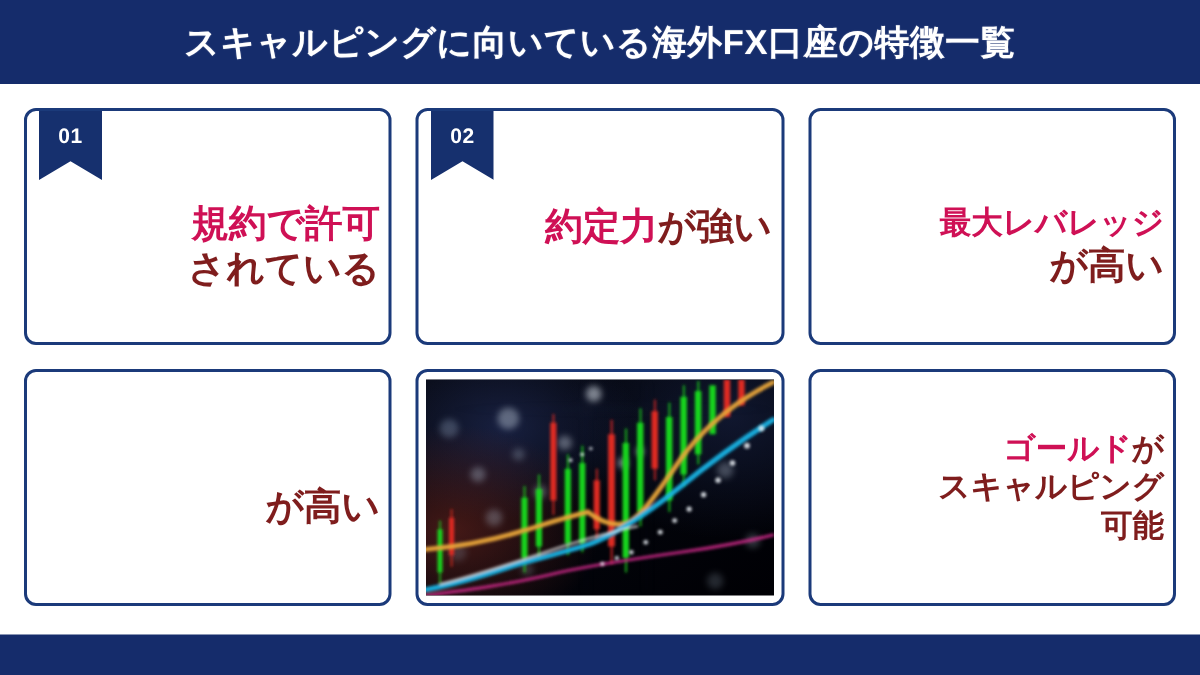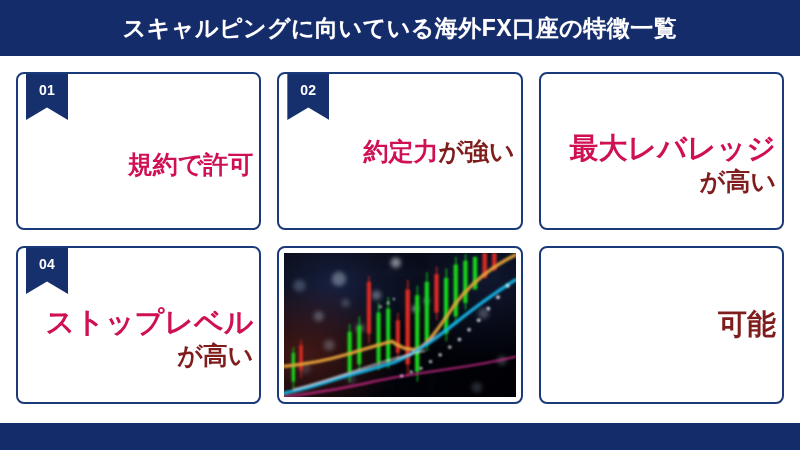--- a/index.html
+++ b/index.html
@@ -98,21 +98,21 @@
   }
   .card-text.offset-down { padding-top: 26px; }
 
   .line {
     font-size: 25px;
     font-weight: bold;
     line-height: 1.22;
     white-space: nowrap;
     color: #1b3a7a;
   }
-  .line.small { font-size: 29px; }
+  .line.small { font-size: 21px; }
   .accent { color: #cf1055; }
   .navy   { color: #7f1d1d; }
 
   
   #chart-photo-card {
     border: 2px solid #1b3a7a;
     border-radius: 8px;
     padding: 5px;
     background: #ffffff;
     box-sizing: border-box;
@@ -151,20 +151,23 @@
 <div id="cards-grid">
 
   <div class="card">
     <div class="ribbon">
       <span class="ribbon-num">01</span>
     </div>
     <div class="card-text offset-down">
       <div class="line">
         <span class="accent">規約で許可</span>
       </div>
+      <div class="line">
+        <span class="navy">されている</span>
+      </div>
     </div>
   </div>
 
   <div class="card">
     <div class="ribbon">
       <span class="ribbon-num">02</span>
     </div>
     <div class="card-text">
       <div class="line">
         <span class="accent">約定力</span><span class="navy">が強い</span>
@@ -177,27 +180,21 @@
       <div class="line small">
         <span class="accent">最大レバレッジ</span>
       </div>
       <div class="line">
         <span class="navy">が高い</span>
       </div>
     </div>
   </div>
 
   <div class="card">
-    <div class="ribbon">
-      <span class="ribbon-num">04</span>
-    </div>
     <div class="card-text offset-down">
-      <div class="line small">
-        <span class="accent">ストップレベル</span>
-      </div>
       <div class="line">
         <span class="navy">が高い</span>
       </div>
     </div>
   </div>
 
   <div id="chart-photo-card">
     <div id="chart-photo">
       <svg viewBox="0 0 240 150" preserveAspectRatio="none">
         <defs>
@@ -329,20 +326,26 @@
           <circle cx="108" cy="52" r="1.3"></circle>
           <circle cx="114" cy="48" r="1.2"></circle>
         </g>
       </svg>
     </div>
   </div>
 
   <div class="card">
     <div class="card-text">
       <div class="line small">
+        <span class="accent">ゴールド</span><span class="navy">が</span>
+      </div>
+      <div class="line small">
+        <span class="navy">スキャルピング</span>
+      </div>
+      <div class="line small">
         <span class="navy">可能</span>
       </div>
     </div>
   </div>
 
 </div>
 
 <div id="footer-bar"></div>
 
 </body></html>

